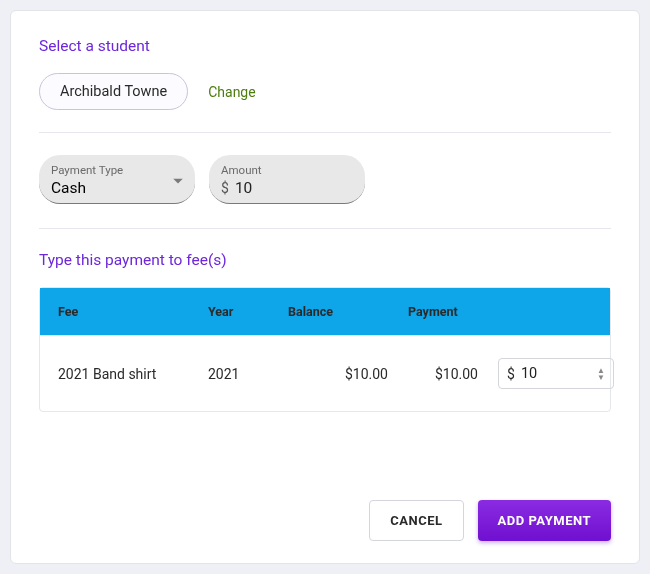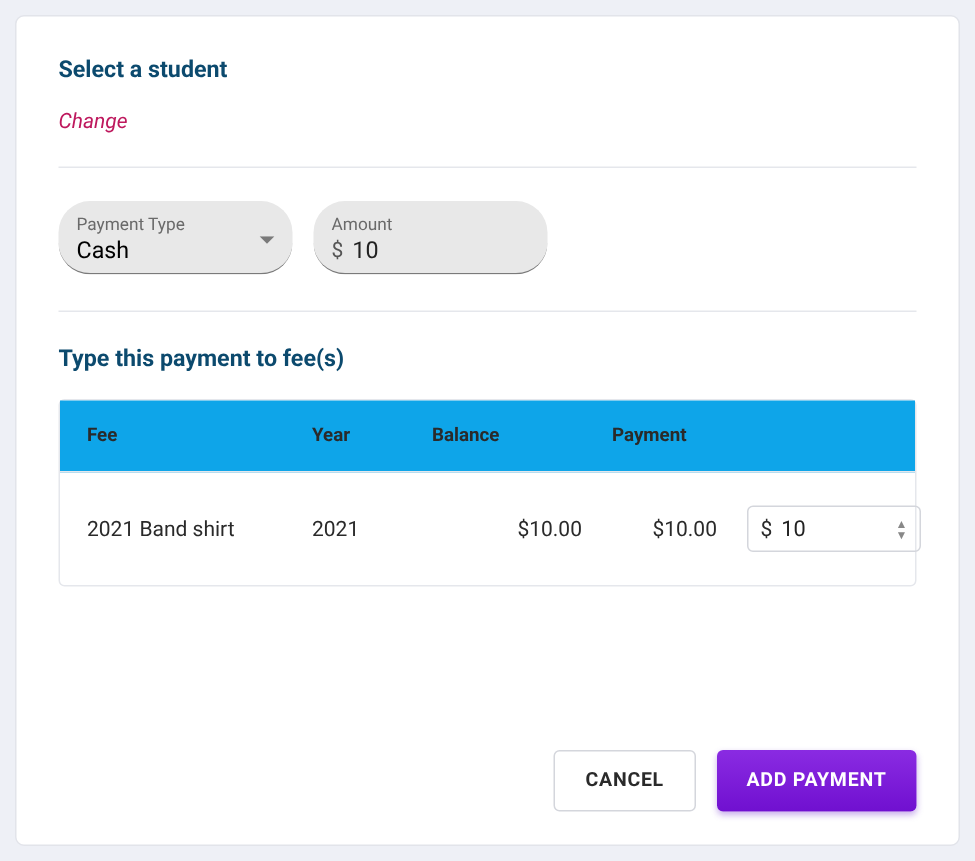--- a/index.html
+++ b/index.html
@@ -14,46 +14,45 @@
     background: #fff;
     border: 1px solid #e2e4ea;
     border-radius: 6px;
     padding: 26px 28px 22px 28px;
     height: 100%;
     display: flex;
     flex-direction: column;
   }
   .section-title {
     font-size: 15.5px;
-    font-weight: 700;
-    color: #0c4a6e;
+    font-weight: 400;
+    color: #6d28d9;
     margin-bottom: 18px;
   }
   .student-row {
     display: flex;
     align-items: center;
     gap: 20px;
     margin-bottom: 22px;
   }
   .chip {
     border: 1px solid #c9c4db;
     border-radius: 24px;
     padding: 9px 20px;
     font-size: 14.5px;
     color: #2a2a2a;
     background: #fcfbff;
   }
   .change-link {
-    color: #be185d;
+    color: #4d7c0f;
     font-size: 14px;
     background: none;
     border: none;
     cursor: pointer;
     font-family: inherit;
-    font-style: italic;
   }
   .divider {
     height: 1px;
     background: #e5e7ec;
     margin: 0 0 22px 0;
   }
   .payment-inputs {
     display: flex;
     gap: 14px;
     margin-bottom: 24px;
@@ -183,20 +182,23 @@
   }
 </style>
 </head>
 <body>
 
 <div class="card">
 
   <div class="section-title">Select a student</div>
 
   <div class="student-row">
+    <div class="chip">
+      <span>Archibald Towne</span>
+    </div>
     <button class="change-link">Change</button>
   </div>
 
   <div class="divider"></div>
 
 
   <div class="payment-inputs">
     <div class="field">
       <span class="field-label">Payment Type</span>
       <span class="field-value">Cash</span>

